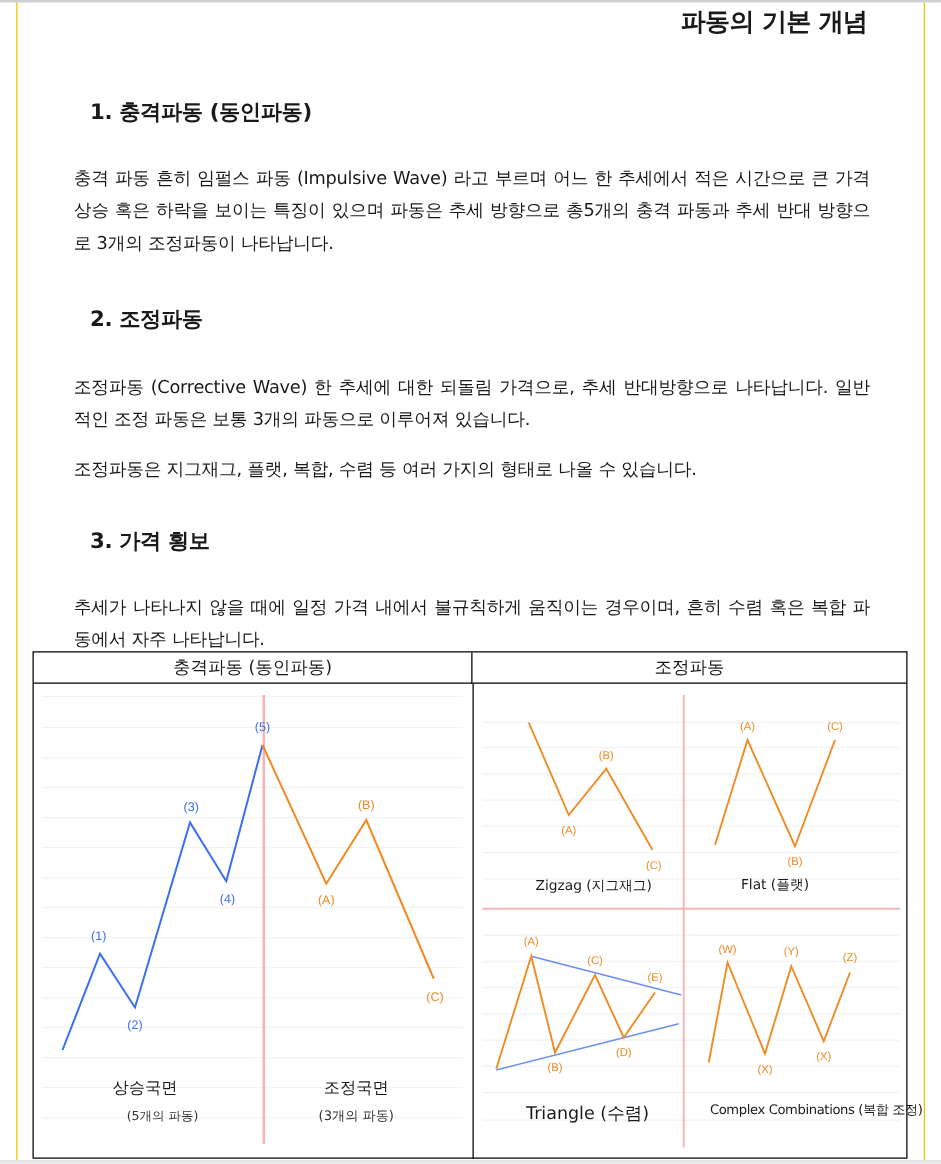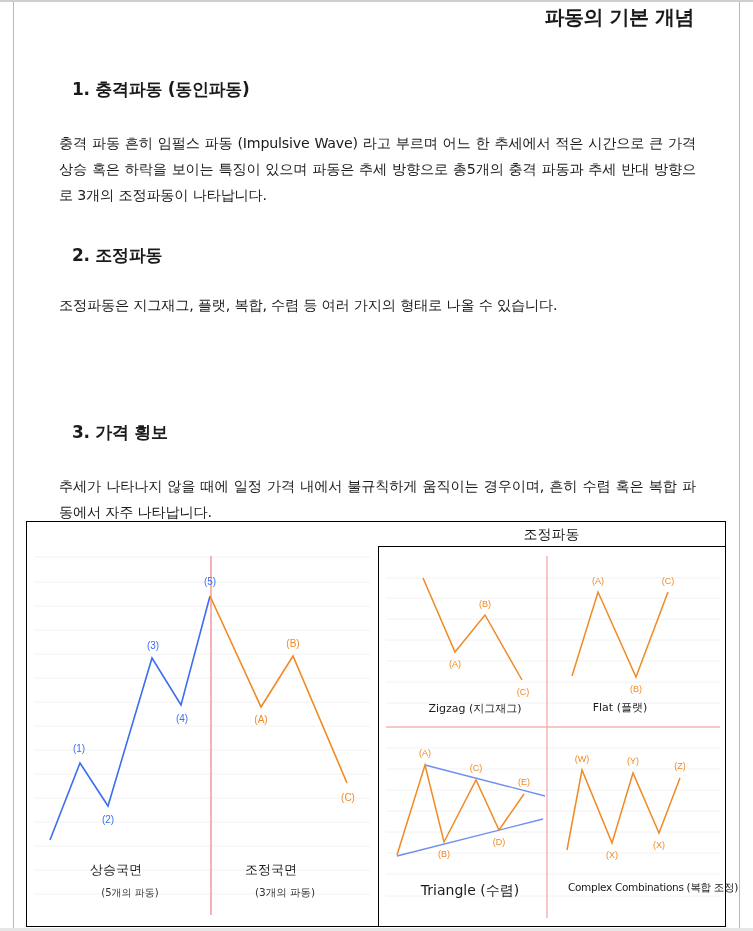--- a/index.html
+++ b/index.html
@@ -44,29 +44,31 @@
 
 <div class="title">파동의 기본 개념</div>
 
 <div class="h2" style="top:78px;">1. 충격파동 (동인파동)</div>
 <div class="para" style="top:116px;">
   <p>충격 파동 흔히 임펄스 파동 (Impulsive Wave) 라고 부르며 어느 한 추세에서 적은 시간으로 큰 가격 상승 혹은 하락을 보이는 특징이 있으며 파동은 추세 방향으로 총5개의 충격 파동과 추세 반대 방향으로 3개의 조정파동이 나타납니다.</p>
 </div>
 
 <div class="h2" style="top:244px;">2. 조정파동</div>
 <div class="para" style="top:283px;">
+  <p>조정파동 (Corrective Wave) 한 추세에 대한 되돌림 가격으로, 추세 반대방향으로 나타납니다. 일반적인 조정 파동은 보통 3개의 파동으로 이루어져 있습니다.</p>
   <p style="margin-top:9px;">조정파동은 지그재그, 플랫, 복합, 수렴 등 여러 가지의 형태로 나올 수 있습니다.</p>
 </div>
 
 <div class="h2" style="top:421px;">3. 가격 횡보</div>
 <div class="para" style="top:459px;">
   <p>추세가 나타나지 않을 때에 일정 가격 내에서 불규칙하게 움직이는 경우이며, 흔히 수렴 혹은 복합 파동에서 자주 나타납니다.</p>
 </div>
 
 <div class="wavetable">
+  <div class="th left">충격파동 (동인파동)</div>
   <div class="th right">조정파동</div>
   <div class="colsep"></div>
 </div>
 
 <svg width="753" height="931" viewBox="0 0 753 931" style="position:absolute;left:0;top:0;pointer-events:none;">
 
   <g stroke="#f2f2f2" stroke-width="1">
     <line x1="34" y1="557" x2="370" y2="557"></line>
     <line x1="34" y1="582" x2="370" y2="582"></line>
     <line x1="34" y1="606" x2="370" y2="606"></line>
@@ -151,21 +153,21 @@
     <text x="582" y="762">(W)</text>
     <text x="612" y="858">(X)</text>
     <text x="633" y="764">(Y)</text>
     <text x="659" y="848">(X)</text>
     <text x="680" y="769">(Z)</text>
   </g>
 </svg>
 
 <div style="position:absolute;left:90px;top:861px;width:80px;font-size:13px;">상승국면</div>
 <div style="position:absolute;left:90px;top:886px;width:80px;text-align:center;font-size:10px;color:#333;">(5개의 파동)</div>
-<div style="position:absolute;left:245px;top:861px;width:80px;font-size:13px;">조정국면</div>
+<div style="position:absolute;left:245px;top:861px;width:80px;text-align:center;font-size:13px;">조정국면</div>
 <div style="position:absolute;left:245px;top:886px;width:80px;text-align:center;font-size:10.5px;color:#333;">(3개의 파동)</div>
 
 <div style="position:absolute;left:400px;top:701px;width:150px;text-align:center;font-size:11px;">Zigzag (지그재그)</div>
 <div style="position:absolute;left:560px;top:700px;width:120px;text-align:center;font-size:11px;">Flat (플랫)</div>
 <div style="position:absolute;left:395px;top:882px;width:150px;text-align:center;font-size:14px;">Triangle (수렴)</div>
 <div style="position:absolute;left:548px;top:881px;width:172px;text-align:center;font-size:10.5px;letter-spacing:-0.3px;padding-left:19px;">Complex Combinations (복합 조정)</div>
 
 <div class="bottomline"></div>
 
 </body></html>

